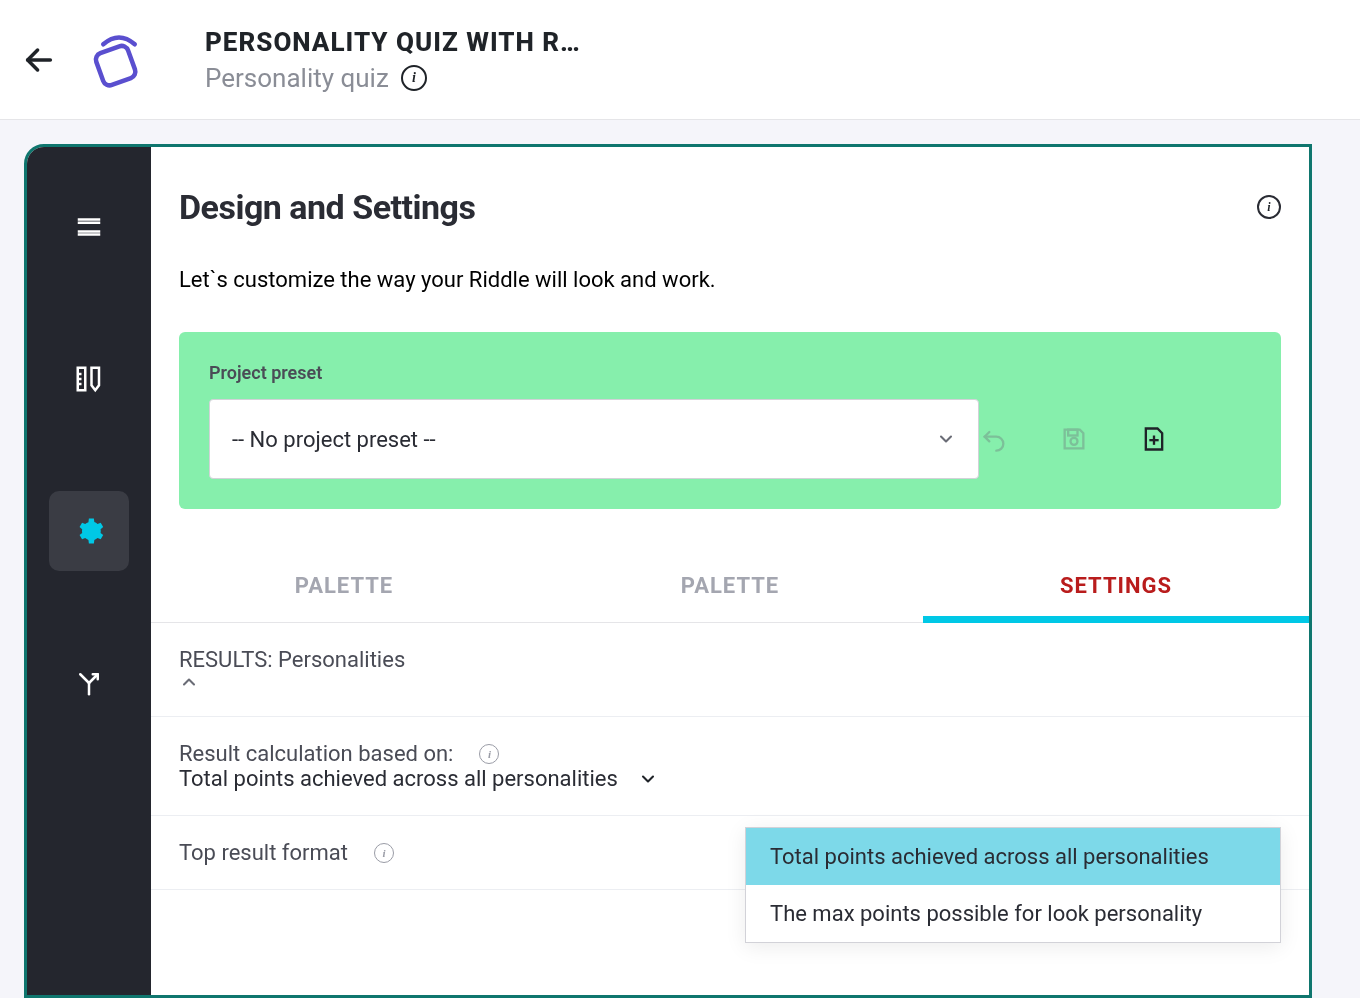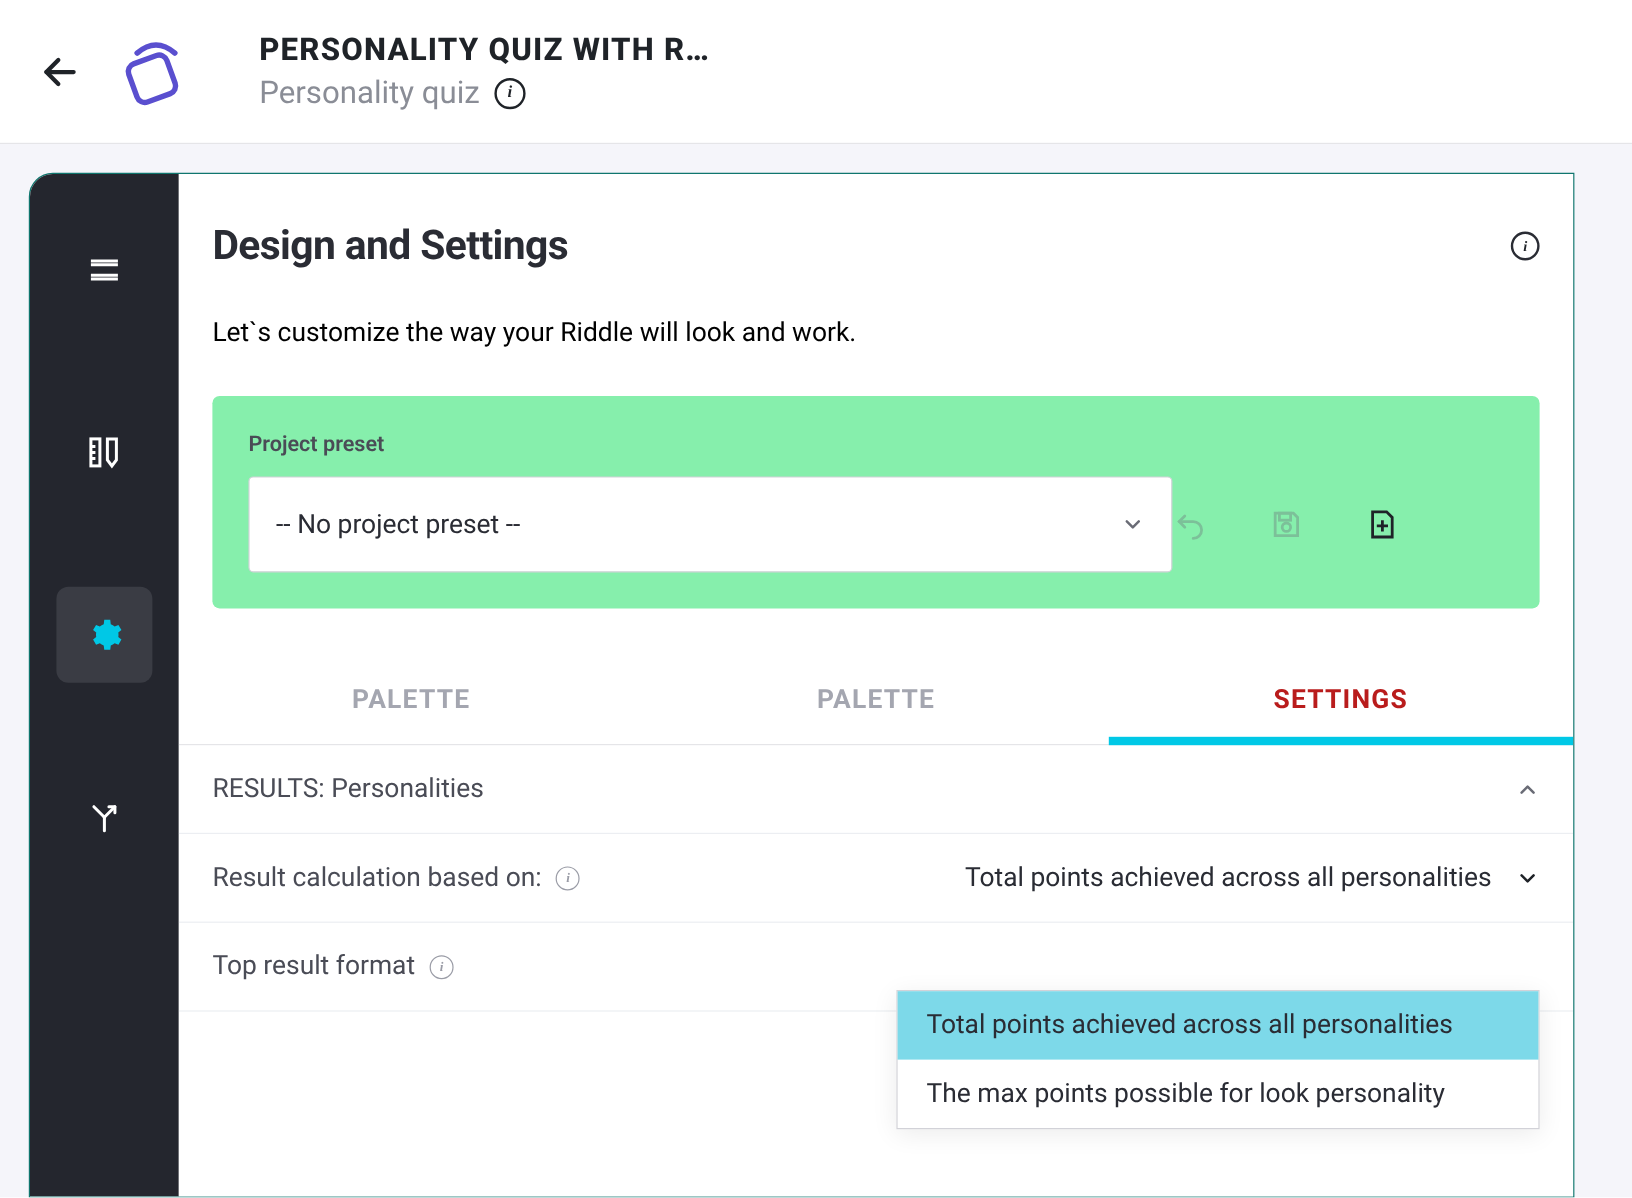--- a/index.html
+++ b/index.html
@@ -10,21 +10,21 @@
     width: 1360px;
     height: 998px;
     overflow: hidden;
   }
 
   
   .top-header {
     display: flex;
     align-items: center;
     height: 120px;
-    padding: 0 26px;
+    padding: 0 15px;
     border-bottom: 1px solid #e5e5e8;
     background: #fff;
   }
   .back-btn {
     width: 48px;
     height: 48px;
     display: flex;
     align-items: center;
     justify-content: center;
     cursor: pointer;
@@ -73,21 +73,21 @@
     width: 100%;
     height: calc(998px - 120px);
     background: #f5f5fa;
     padding-top: 24px;
   }
   .app-shell {
     display: flex;
     width: 1288px;
     margin-left: 24px;
     background: #fff;
-    border: 1px solid #0f766e;
+    border: 3px solid #0f766e;
     border-radius: 20px 0 0 0;
     overflow: hidden;
     height: 100%;
   }
 
   
   .sidebar {
     width: 124px;
     background: #24262e;
     display: flex;
@@ -214,33 +214,34 @@
     bottom: -1px;
     left: 66.666%;
     width: 33.333%;
     height: 7px;
     background: #00c8e6;
   }
 
   
   .settings-row {
     display: flex;
-    align-items: center;
+    align-items: flex-start;
     justify-content: space-between;
     padding: 24px 28px;
     border-bottom: 1px solid #eceef2;
+    flex-direction: column;
   }
   .settings-row-title {
     font-size: 22px;
     color: #4a4c56;
   }
   .row-left {
     display: flex;
     align-items: center;
-    gap: 12px;
+    gap: 26px;
   }
   .info-tiny {
     width: 20px; height: 20px;
     border: 1.5px solid #9a9ca6;
     border-radius: 50%;
     display: flex; align-items: center; justify-content: center;
     font-size: 11px; font-weight: 700;
     color: #9a9ca6;
     font-style: italic;
     font-family: Georgia, serif;

